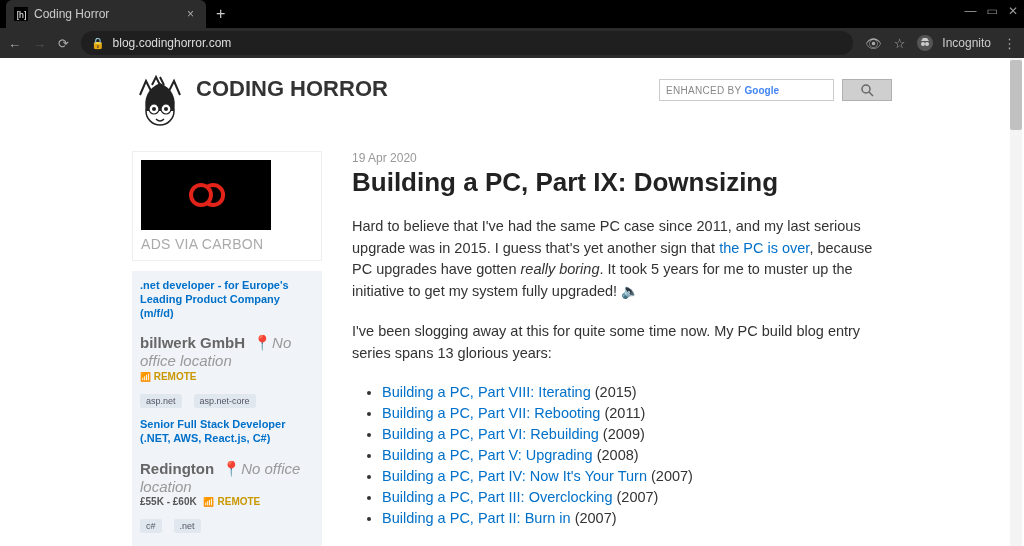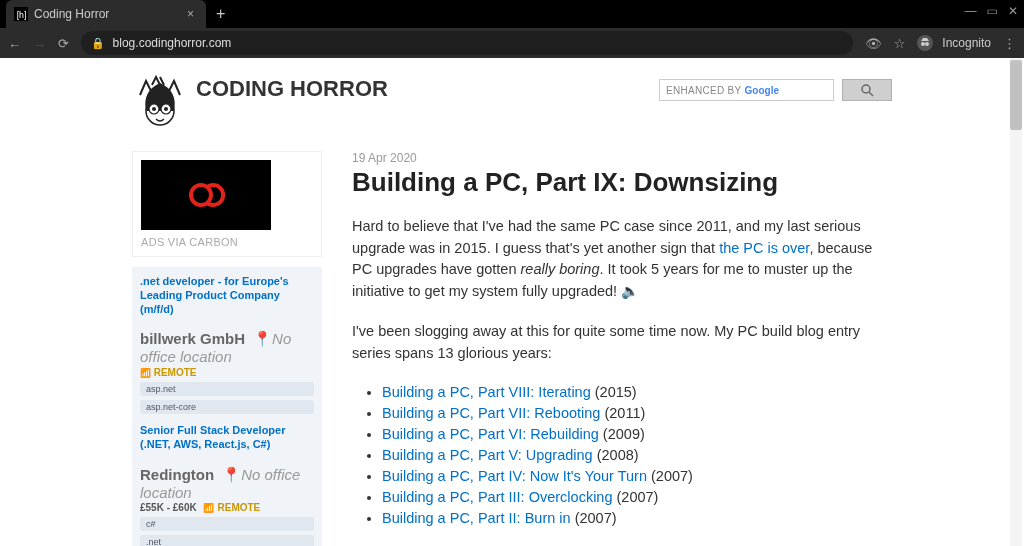--- a/index.html
+++ b/index.html
@@ -36,31 +36,31 @@
 .search { margin-left:auto; display:flex; align-items:center; gap:8px; margin-top:6px; }
 .searchbox { width:175px; height:22px; border:1px solid #ccc; font-size:10px; color:#888; padding:0 6px; display:flex; align-items:center; }
 .searchbox span:first-child { text-transform:uppercase; font-size:10px; letter-spacing:0.3px; margin-right:3px; }
 .searchbtn { width:50px; height:22px; background:#cfcfcf; border:1px solid #b0b0b0; display:flex; align-items:center; justify-content:center; cursor:pointer; }
 
 .content { display:flex; gap:30px; }
 .sidebar { width:190px; font-size:12px; color:#444; }
 .adbox { border:1px solid #eee; padding:8px; margin-bottom:10px; }
 .adimg { width:130px; height:70px; background:#000; display:flex; align-items:center; justify-content:center; margin-bottom:6px; }
 .adtext { font-size:11.5px; color:#333; line-height:1.3; }
-.adcarbon { font-size:11px; color:#aaa; margin-top:4px; letter-spacing:0.3px; }
+.adcarbon { font-size:14px; color:#aaa; margin-top:4px; letter-spacing:0.3px; }
 
 .jobbox { background:#f0f4f8; padding:8px; font-size:11px; margin-bottom:10px; }
 .job { margin-bottom:10px; }
 .job-title { color:#0070c9; font-weight:600; line-height:1.25; cursor:pointer; }
 .job-meta { color:#666; font-size:15px; margin-top:14px; }
 .job-meta .loc { color:#999; font-style:italic; }
 .remote { color:#c99700; font-weight:600; font-size:10px; margin-top:2px; }
 .remote::before { content:"📶 "; font-size:9px; }
 .salary { font-size:10px; color:#555; font-weight:600; margin-top:2px; }
-.tags { margin-top:4px; display:flex; gap:4px; flex-wrap:wrap;flex-direction:column; }
+.tags { margin-top:12px; display:flex; gap:12px; flex-wrap:wrap; }
 .tag { background:#e0e7ee; color:#556; font-size:9px; padding:2px 6px; border-radius:2px; cursor:pointer; }
 
 .resources h2 { font-size:17px; font-weight:700; color:#333; margin-bottom:4px; letter-spacing:0; }
 .resources a { display:block; color:#0070c9; font-size:12.5px; text-decoration:none; line-height:1.4; cursor:pointer; }
 
 .main { flex:1; }
 .date { font-size:12px; color:#999; margin-bottom:3px; }
 .post-title { font-size:26px; font-weight:700; color:#222; margin-bottom:18px; line-height:1.15; }
 .post p { font-size:14.5px; color:#333; line-height:1.5; margin-bottom:18px; }
 .post a { color:#0070c9; text-decoration:none; }

